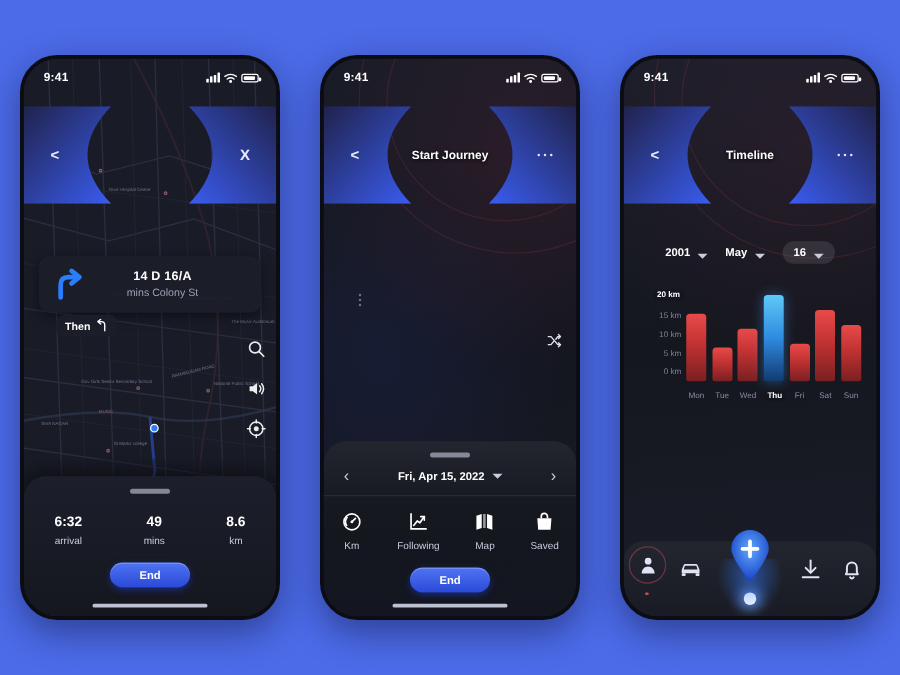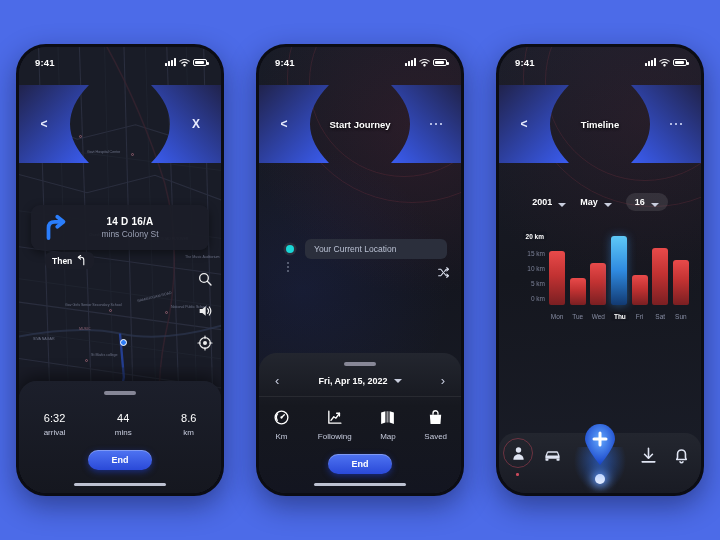--- a/index.html
+++ b/index.html
@@ -97,21 +97,21 @@
     position:absolute; left:0; right:0; bottom:0; height:112px; z-index:30;
     background:linear-gradient(180deg,#1c1f2b 0%, #15171f 100%);
     border-radius:18px 18px 27px 27px;
     box-shadow:0 -4px 16px rgba(0,0,0,.5);
     padding-top:10px;
   }
   .grabber { width:32px;height:4px;border-radius:2px;background:#aab; margin:0 auto;
              opacity:.75; }
   .trip-stats { display:flex; justify-content:space-around; margin-top:17px; }
   .stat { text-align:center; }
-  .stat-v { color:#fff; font-size:11px; font-weight:normal; }
+  .stat-v { color:#fff; font-size:11px; font-weight:bold; }
   .stat-l { color:#c7ccdd; font-size:8px; margin-top:4px; }
   .end-btn {
     display:block; margin:13px auto 0; width:64px; height:20px; border:none;
     border-radius:10px; color:#fff; font-size:9px; font-weight:bold;
     background:linear-gradient(180deg,#4f74f2 0%, #2a49d8 100%);
     box-shadow:0 2px 6px rgba(30,60,200,.55), inset 0 1px 0 rgba(255,255,255,.28);
     cursor:pointer;
   }
   .home-ind { position:absolute; bottom:7px; left:50%; transform:translateX(-50%);
               width:92px;height:3.5px;border-radius:2px;background:#cfd4e4; opacity:.9; }
@@ -339,21 +339,21 @@
     </div>
 
     <div class="bottom-sheet">
       <div class="grabber"></div>
       <div class="trip-stats">
         <div class="stat">
           <div class="stat-v">6:32</div>
           <div class="stat-l">arrival</div>
         </div>
         <div class="stat">
-          <div class="stat-v">44</div>
+          <div class="stat-v">49</div>
           <div class="stat-l">mins</div>
         </div>
         <div class="stat">
           <div class="stat-v">8.6</div>
           <div class="stat-l">km</div>
         </div>
       </div>
       <button class="end-btn">End</button>
       <div class="home-ind"></div>
     </div>
@@ -414,26 +414,20 @@
                 <i></i>
                 <i></i>
                 <i></i>
               </span>
         </div>
       </div>
       <div class="screen-title">Start Journey</div>
     </div>
 
     <div class="loc-block">
-      <div class="loc-row">
-        <span class="loc-ic">
-          <span class="dot-live"></span>
-        </span>
-        <div class="loc-field">Your Current Location</div>
-      </div>
       <div class="loc-conn">
             <i></i>
             <i></i>
             <i></i>
           </div>
       <svg class="swap-ic" viewBox="0 0 24 24" fill="none" stroke="currentColor" stroke-width="2" stroke-linecap="round" stroke-linejoin="round">
         <path d="M3 6 L7 6 L17 18 L21 18"></path>
             <path d="M3 18 L7 18 L11 13"></path>
         <path d="M14 10 L17 6 L21 6"></path>
             <path d="M18 3 L21 6 L18 9"></path>

